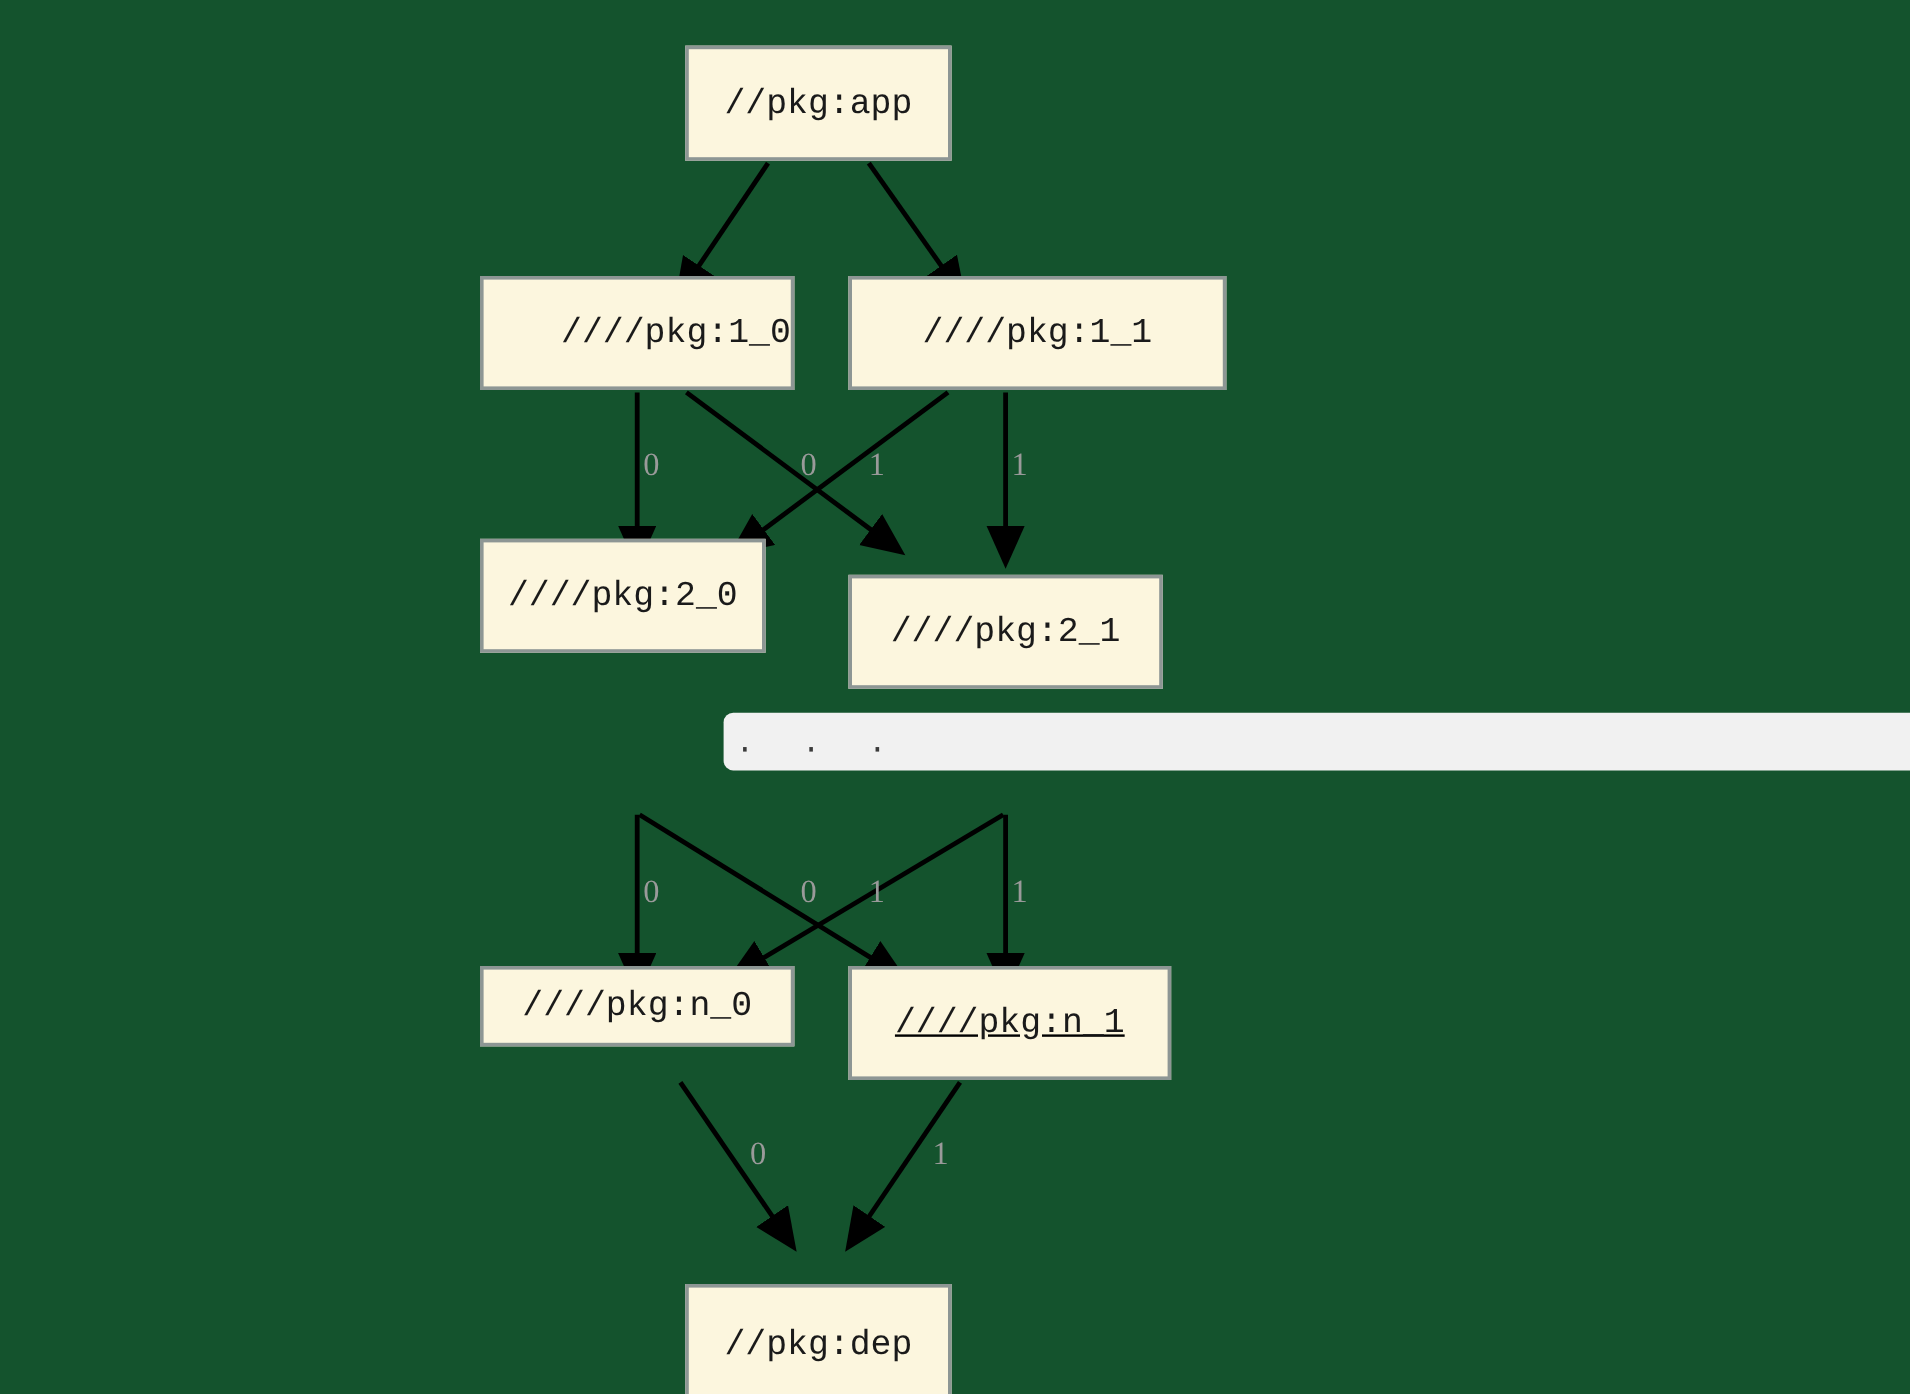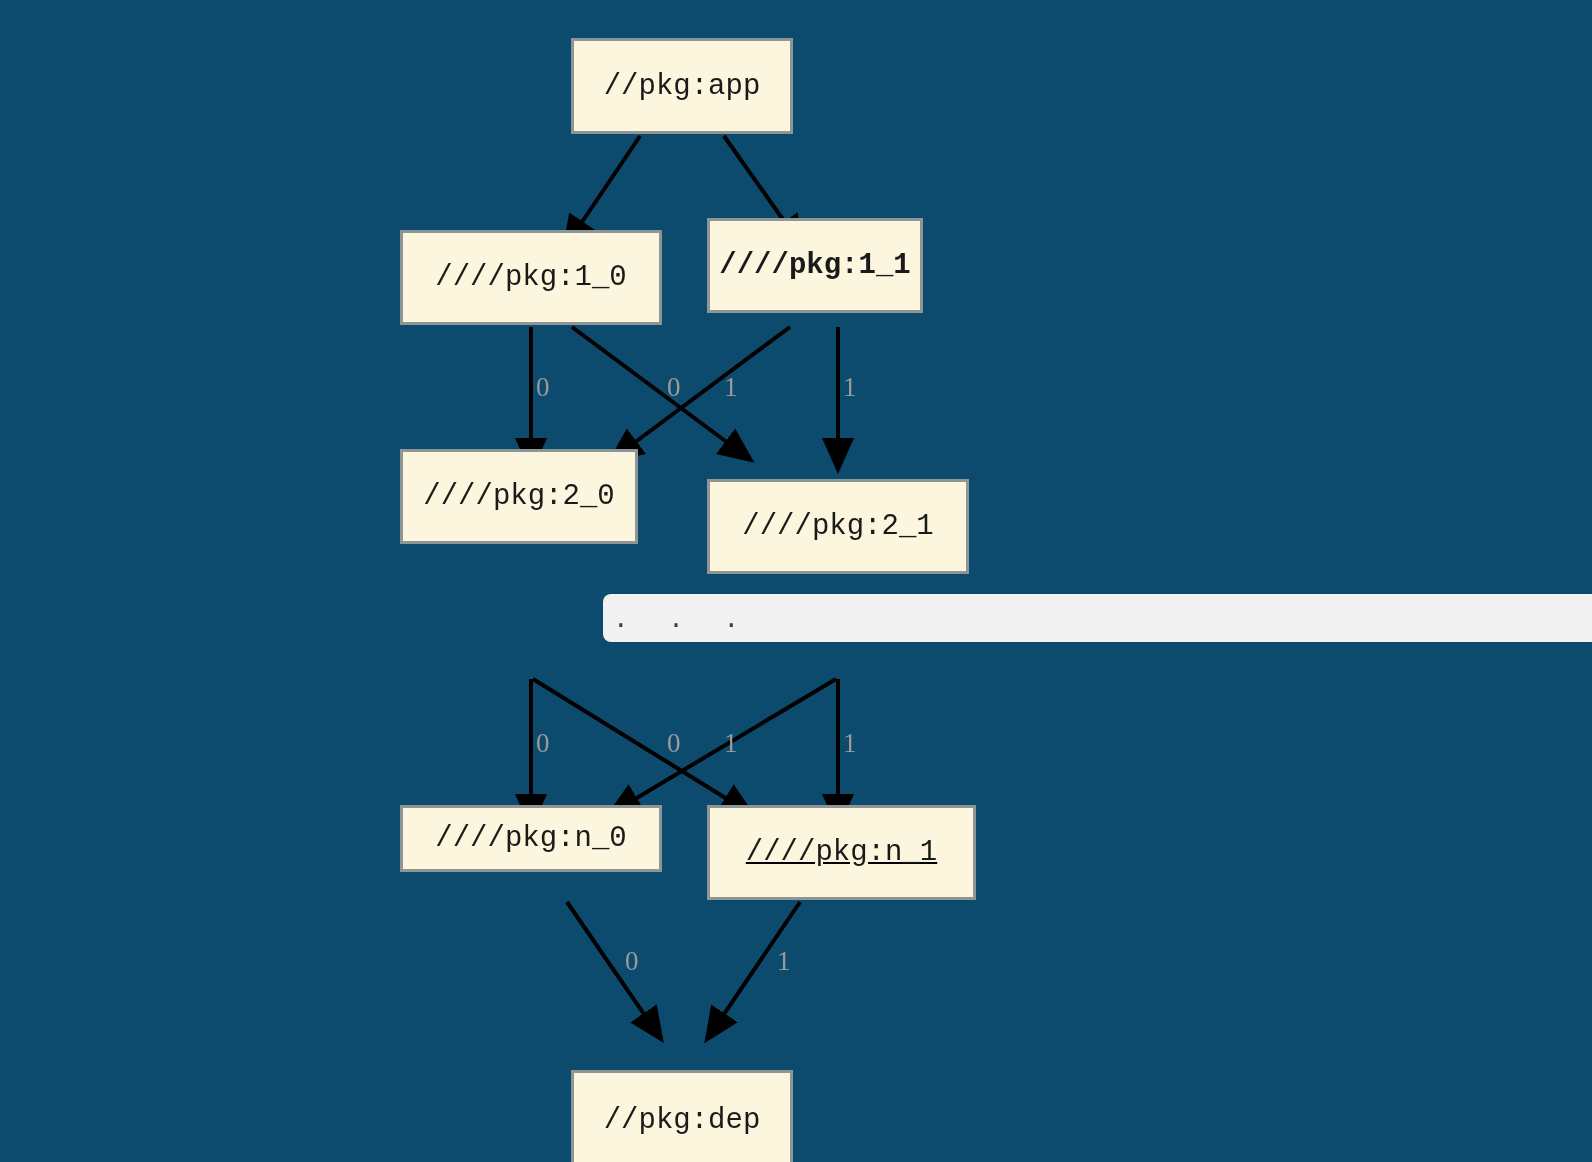--- a/index.html
+++ b/index.html
@@ -7,21 +7,21 @@
     padding: 0;
     background: #ffffff;
   }
   body {
     font-family: "Liberation Mono", "DejaVu Sans Mono", monospace;
   }
   #canvas {
     position: relative;
     width: 1592px;
     height: 1162px;
-    background: #0c4a6e;
+    background: #14532d;
     overflow: hidden;
   }
   #graph-svg {
     position: absolute;
     left: 0;
     top: 0;
     width: 1592px;
     height: 1162px;
   }
   .node-box {
@@ -90,24 +90,24 @@
         <line x1="838" y1="679" x2="838" y2="802" stroke="#000000" stroke-width="4" marker-end="url(#arrowhead)"></line>
         <line x1="567" y1="902" x2="648" y2="1020" stroke="#000000" stroke-width="4" marker-end="url(#arrowhead)"></line>
         <line x1="800" y1="902" x2="720" y2="1020" stroke="#000000" stroke-width="4" marker-end="url(#arrowhead)"></line>
       </g>
   </svg>
 
   <div id="nodes-layer">
       <div class="node-box" style="left: 571px; top: 38px; width: 222px; height: 96px;">
         <span class="node-label">//pkg:app</span>
       </div>
-      <div class="node-box" style="left: 400px; top: 230px; width: 262px; height: 95px;">
+      <div class="node-box" style="left: 400px; top: 230px; width: 262px; height: 95px; justify-content: flex-end;">
         <span class="node-label">////pkg:1_0</span>
       </div>
-      <div class="node-box" style="left: 707px; top: 218px; width: 216px; height: 95px; font-weight: bold;">
+      <div class="node-box" style="left: 707px; top: 230px; width: 315px; height: 95px;">
         <span class="node-label">////pkg:1_1</span>
       </div>
       <div class="node-box" style="left: 400px; top: 449px; width: 238px; height: 95px;">
         <span class="node-label">////pkg:2_0</span>
       </div>
       <div class="node-box" style="left: 707px; top: 449px; width: 262px; height: 95px; margin-top: 30px;">
         <span class="node-label">////pkg:2_1</span>
       </div>
       <div class="node-box" style="left: 400px; top: 805px; width: 262px; height: 67px;">
         <span class="node-label">////pkg:n_0</span>

